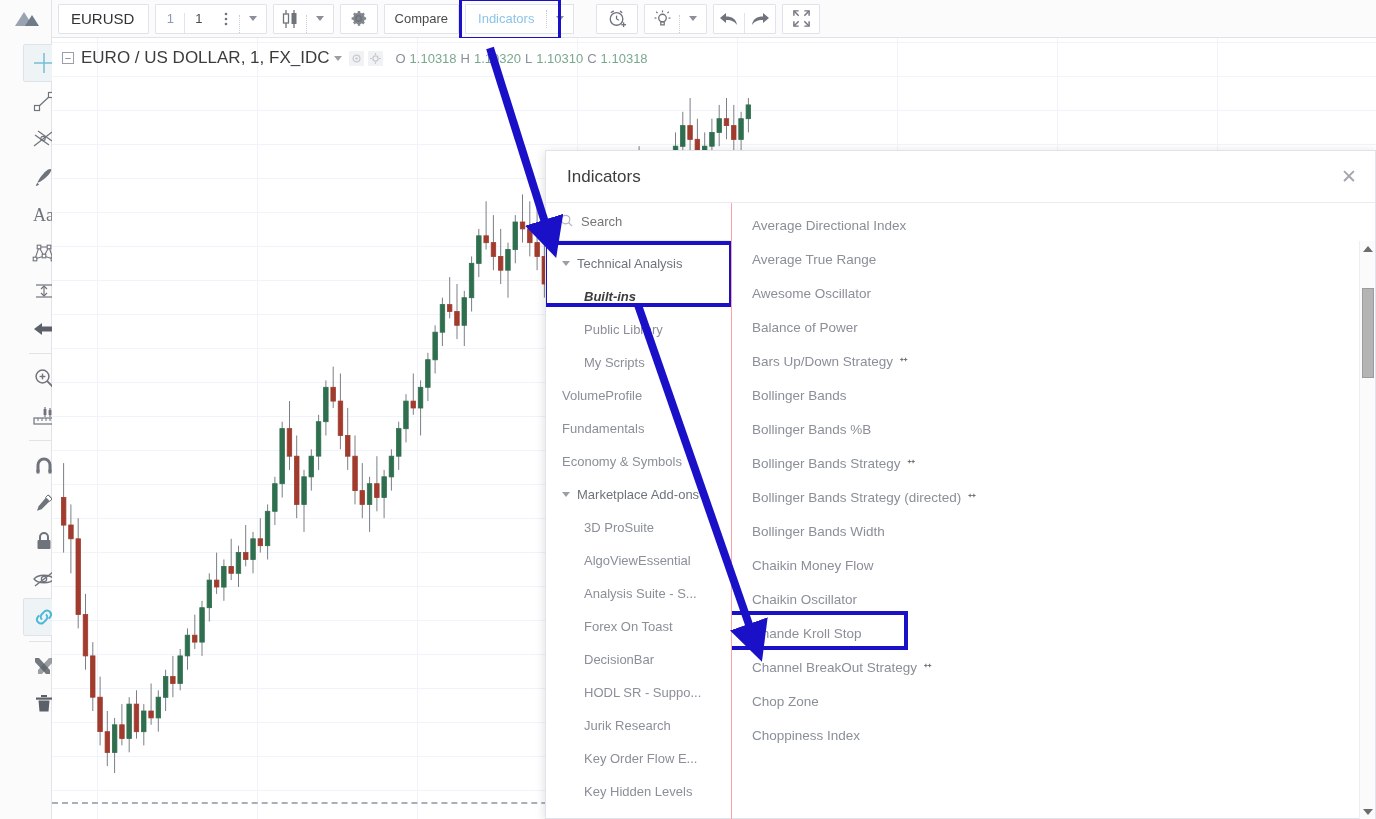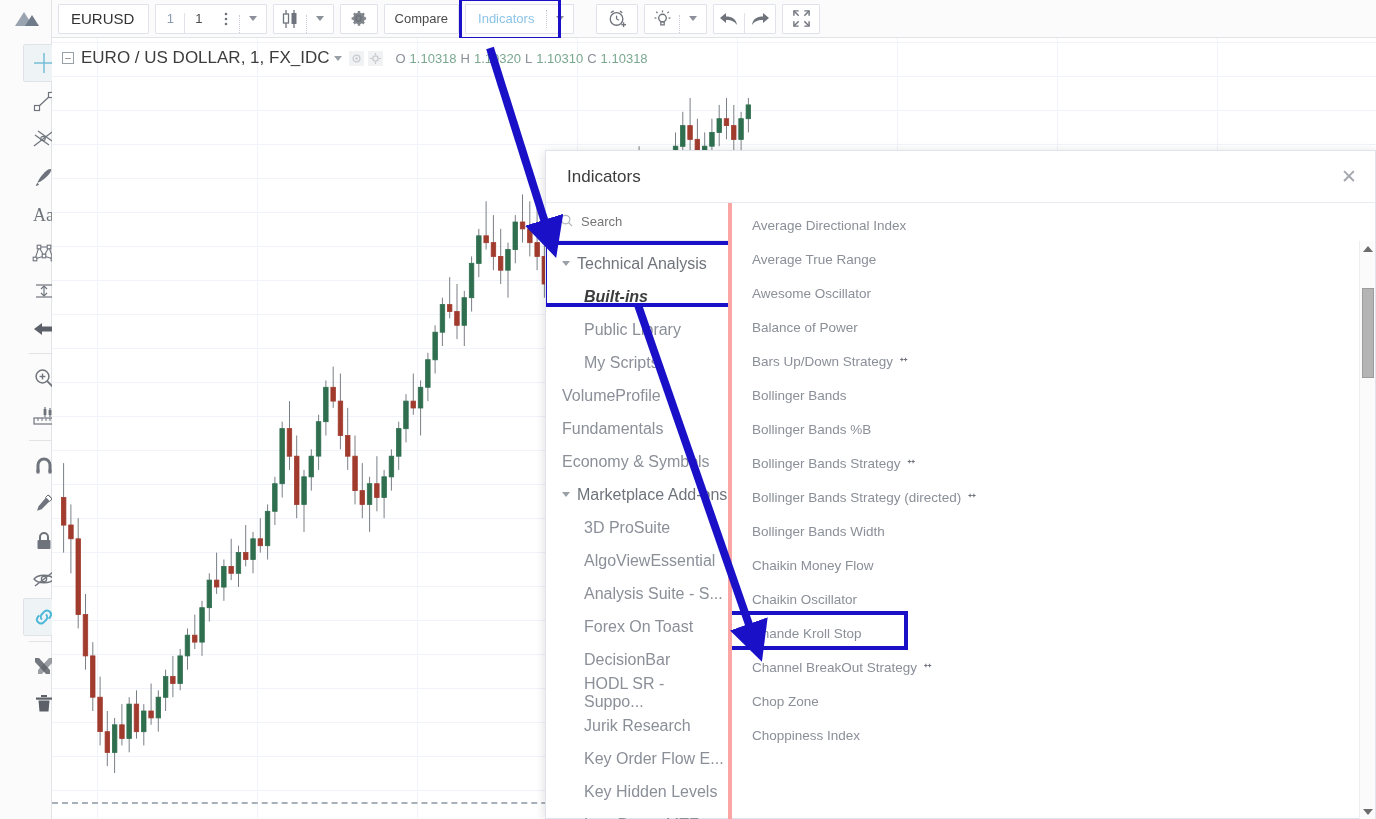--- a/index.html
+++ b/index.html
@@ -110,32 +110,32 @@
     box-shadow: 0 2px 10px rgba(0,0,0,.14);
   }
   .dlg-head {
     height: 52px; display: flex; align-items: center; justify-content: space-between;
     padding: 0 18px 0 21px; border-bottom: 1px solid #e9ebf0;
   }
   .dlg-title { font-size: 17px; color: #3c3c3c; }
   .dlg-close { font-size: 19px; color: #a3a6ad; cursor: pointer; line-height: 1; }
   .dlg-body { display: flex; height: 617px; }
 
-  .dlg-left { width: 186px; border-right: 4px solid #fca5a5; display: flex; flex-direction: column; }
+  .dlg-left { width: 186px; border-right: 1px solid #fca5a5; display: flex; flex-direction: column; }
   .search-row {
     height: 38px; display: flex; align-items: center; gap: 8px; padding: 0 14px;
     border-bottom: 1px solid #e9ebf0;
   }
   .search-input {
     border: none; outline: none; font-size: 13px; color: #9aa0a8; background: transparent;
     font-family: "Liberation Sans", sans-serif; width: 120px;
   }
   .cat-list { flex: 1; overflow: hidden; padding-top: 6px; position: relative; }
   .cat {
-    height: 33px; display: flex; align-items: center; font-size: 16px; color: #8a8f98;
+    height: 33px; display: flex; align-items: center; font-size: 13px; color: #8a8f98;
     cursor: pointer; padding-left: 16px;
   }
   .cat.group { color: #6f747c; padding-left: 16px; }
   .cat.child { padding-left: 38px; }
   .cat.selected { color: #3c3c3c; font-weight: bold; font-style: italic; }
   .cat .tri {
     width: 0; height: 0; border-left: 4px solid transparent; border-right: 4px solid transparent;
     border-top: 5px solid #9aa0a8; margin-right: 7px;
   }
   .cat-highlight {

